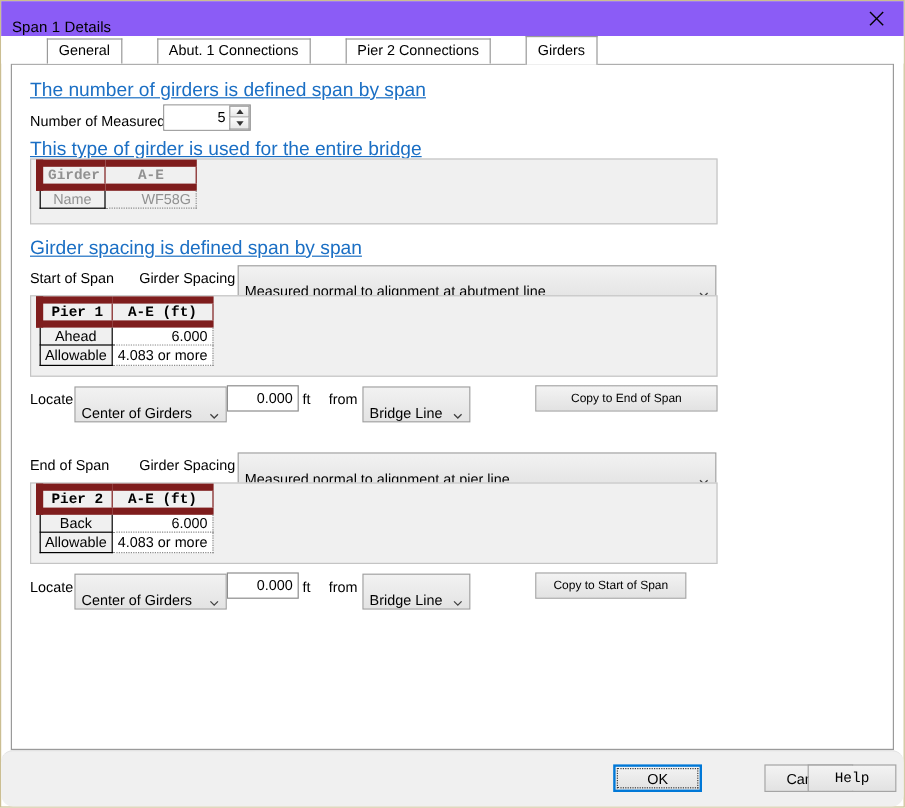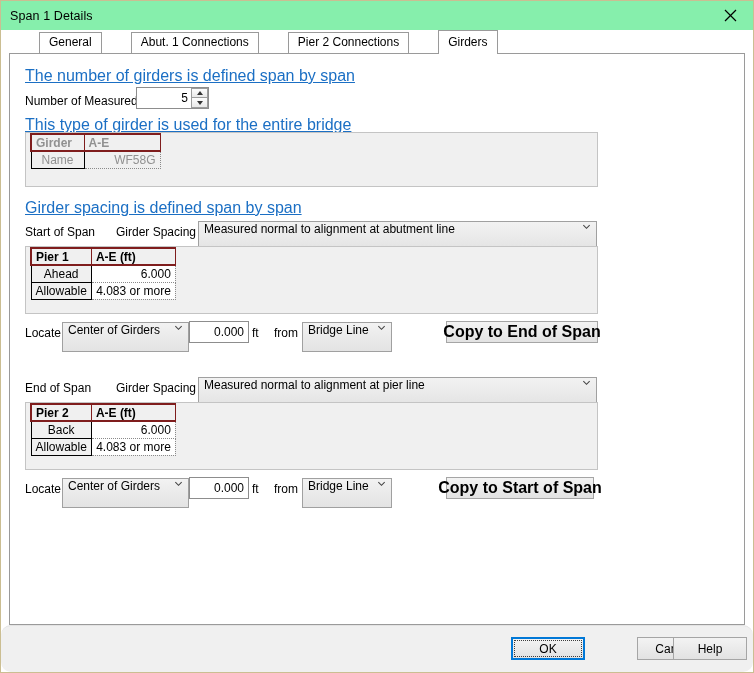--- a/index.html
+++ b/index.html
@@ -25,23 +25,23 @@
     border: 1px solid #cbbe92;
     background: #ffffff;
     display: flex;
     flex-direction: column;
   }
 
   
   .titlebar {
     height: 29px;
     min-height: 29px;
-    background: #86efac;
-    display: flex;
-    align-items: center;
+    background: #8b5cf6;
+    display: flex;
+    align-items: flex-end;
     position: relative;
     flex: none;
   }
   .titlebar-text {
     padding-left: 9px;
     font-size: 12.5px;
     color: #000000;
     letter-spacing: 0.1px;
   }
   .titlebar-close {
@@ -193,25 +193,26 @@
   .gtable td, .gtable th {
     box-sizing: border-box;
     height: 17px;
     font-size: 12px;
     padding: 0 4px;
     white-space: nowrap;
     font-weight: normal;
   }
   .gtable th.hdr {
     background: #f0f0f0;
-    border: 2px solid #7f1d1d;
+    border: 6px solid #7f1d1d;
     border-right-width: 1px;
     font-weight: bold;
-    text-align: left;
-    color: #000000;
+    text-align: center;
+    color: #000000;
+    font-family: Liberation Mono, monospace;
   }
   .gtable th.hdr.disabled { color: #919191; font-weight: bold; }
   .gtable td.rowhdr {
     background: #f0f0f0;
     border: 1px solid #000000;
     border-top: none;
     text-align: center;
     color: #000000;
   }
   .gtable td.rowhdr.disabled { color: #919191; }
@@ -226,21 +227,21 @@
   .gtable td.cell.gray-bg { background: #f0f0f0; }
 
   
   .combo {
     position: absolute;
     box-sizing: border-box;
     height: 30px;
     background: linear-gradient(#f2f2f2, #e3e3e3);
     border: 1px solid #a0a0a0;
     display: flex;
-    align-items: flex-start;
+    align-items: flex-end;
     cursor: default;
   }
   .combo .combo-text {
     flex: 1 1 auto;
     padding-left: 5px;
     font-size: 12px;
     color: #000;
     white-space: nowrap;
     overflow: hidden;
   }
@@ -269,28 +270,27 @@
     padding-right: 4px;
     color: #000;
   }
 
   
   .btn {
     position: absolute;
     box-sizing: border-box;
     background: linear-gradient(#f3f3f3, #e2e2e2);
     border: 1px solid #a5a5a5;
-    font-size: 16px;
+    font-size: 10px;
     color: #000;
     display: flex;
     align-items: center;
     justify-content: center;
     cursor: default;
     white-space: nowrap;
-    font-weight: bold;
   }
 
   
   .footer {
     height: 46px;
     min-height: 46px;
     flex: none;
     background: #f0f0f0;
     position: relative;
     border-top: 1px solid #e3e3e3;
@@ -478,31 +478,31 @@
       <div class="lbl" style="left:242px; top:428px;">ft</div>
       <div class="lbl" style="left:264px; top:428px;">from</div>
       <div class="combo" style="left:292px; top:424px; width:90px;">
         <span class="combo-text">Bridge Line</span>
         <span class="combo-arrow">
           <svg class="chev" viewBox="0 0 10 10">
             <polyline points="1.5,3.5 5,7 8.5,3.5" fill="none" stroke="#444" stroke-width="1.2"></polyline>
           </svg>
         </span>
       </div>
-      <div class="btn" style="left:436px; top:423px; width:148px; height:22px;">Copy to Start of Span</div>
+      <div class="btn" style="left:436px; top:423px; width:126px; height:22px;">Copy to Start of Span</div>
 
     </div>
   </div>
 
   <div class="footer">
     <div class="fbtn default" style="left:510px;">
       <span>OK</span>
       <span class="focusrect"></span>
     </div>
     <div class="fbtn" style="left:591px;margin-left:45px;">
       <span>Cancel</span>
     </div>
-    <div class="fbtn" style="left:672px;">
+    <div class="fbtn" style="left:672px;font-family:Liberation Mono, monospace;">
       <span>Help</span>
     </div>
   </div>
 
 </div>
 
 </body></html>

